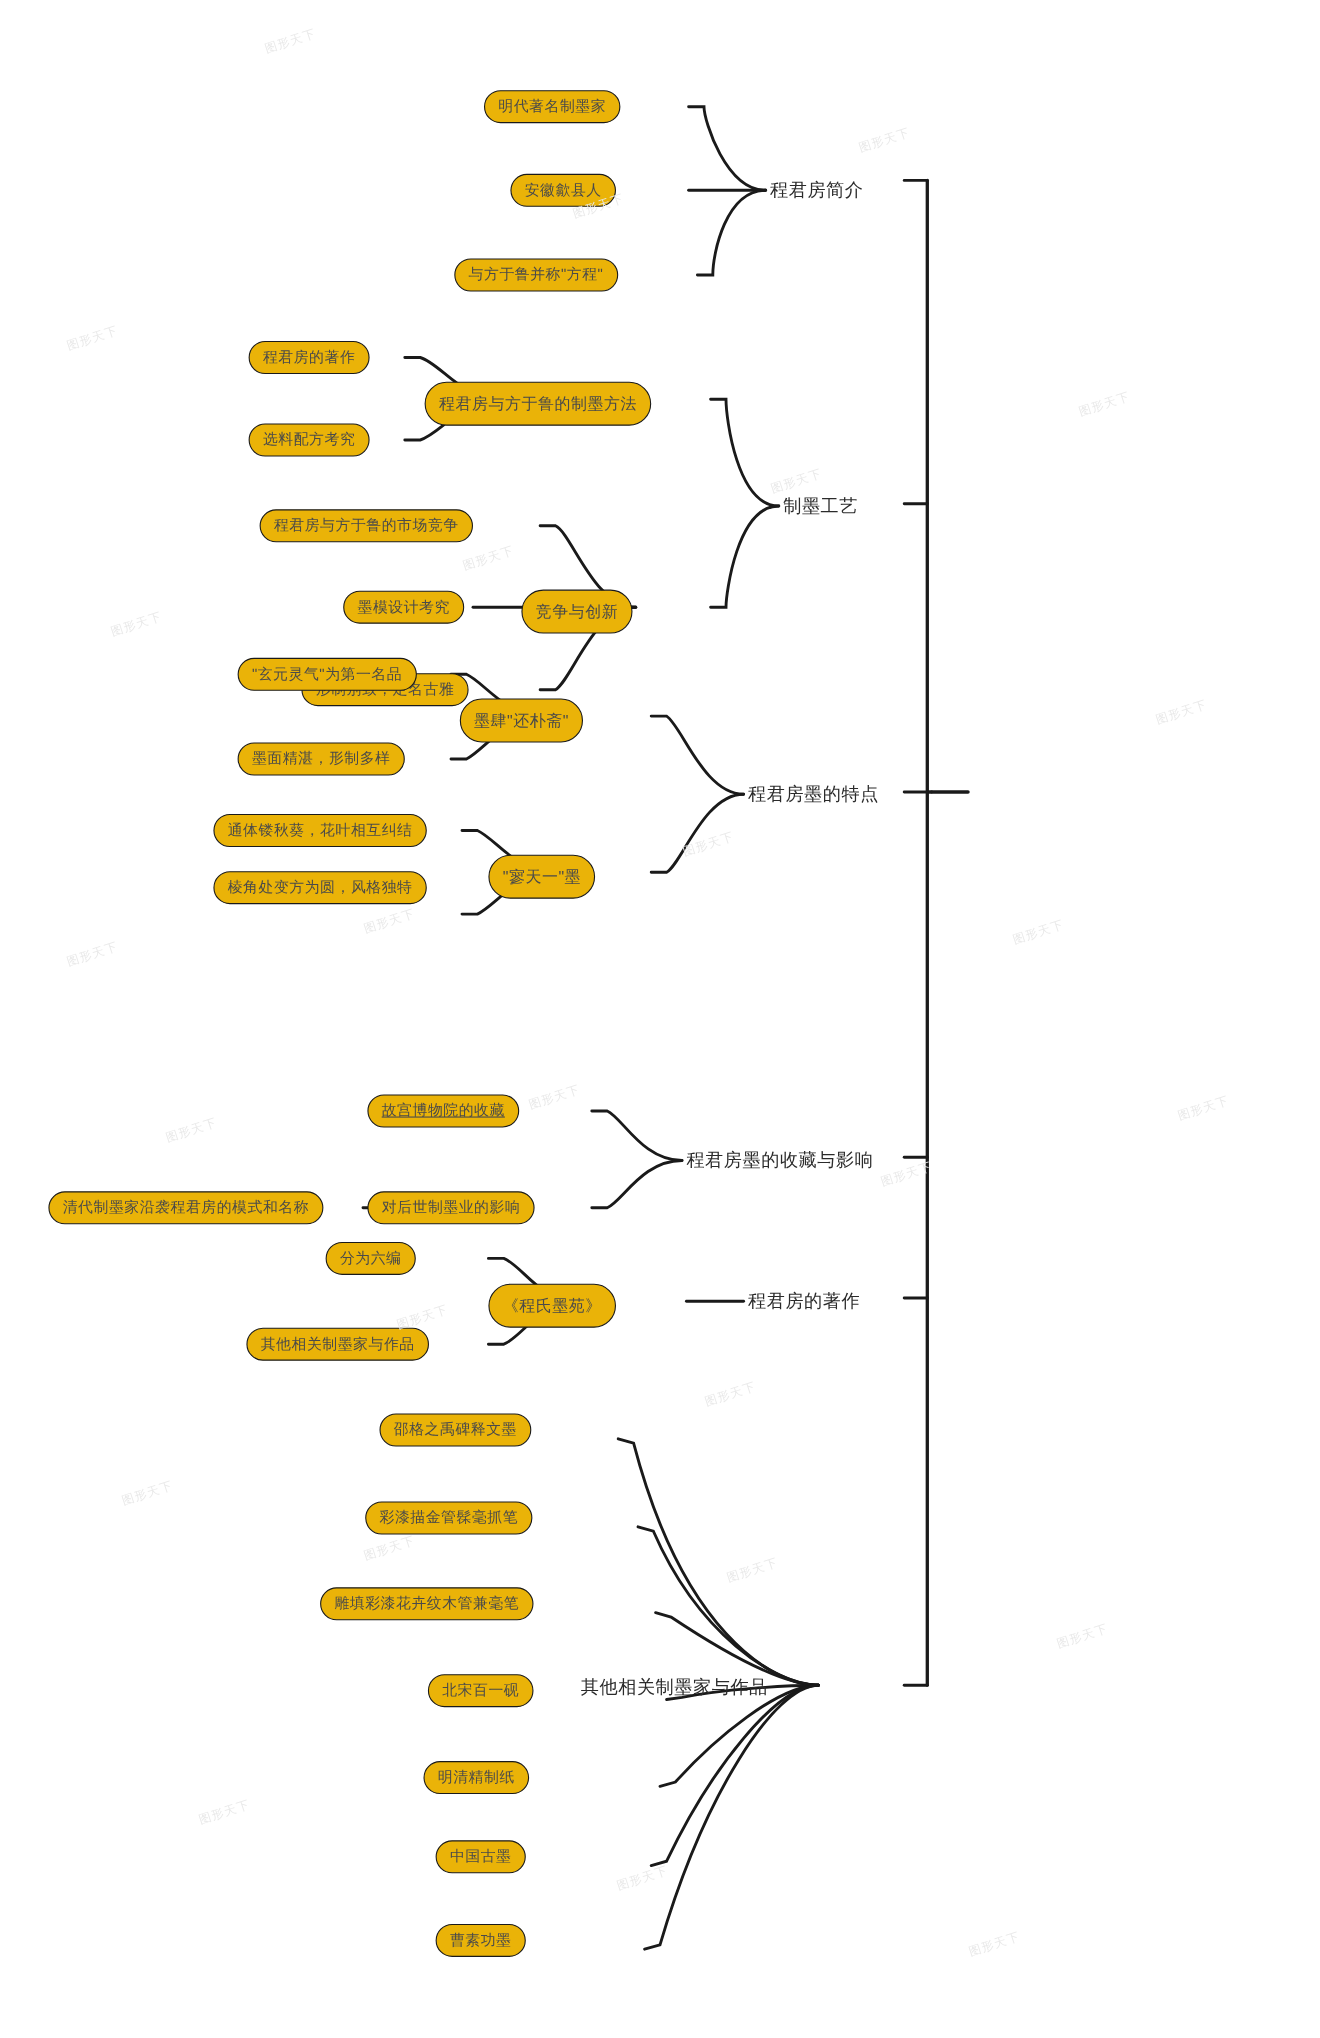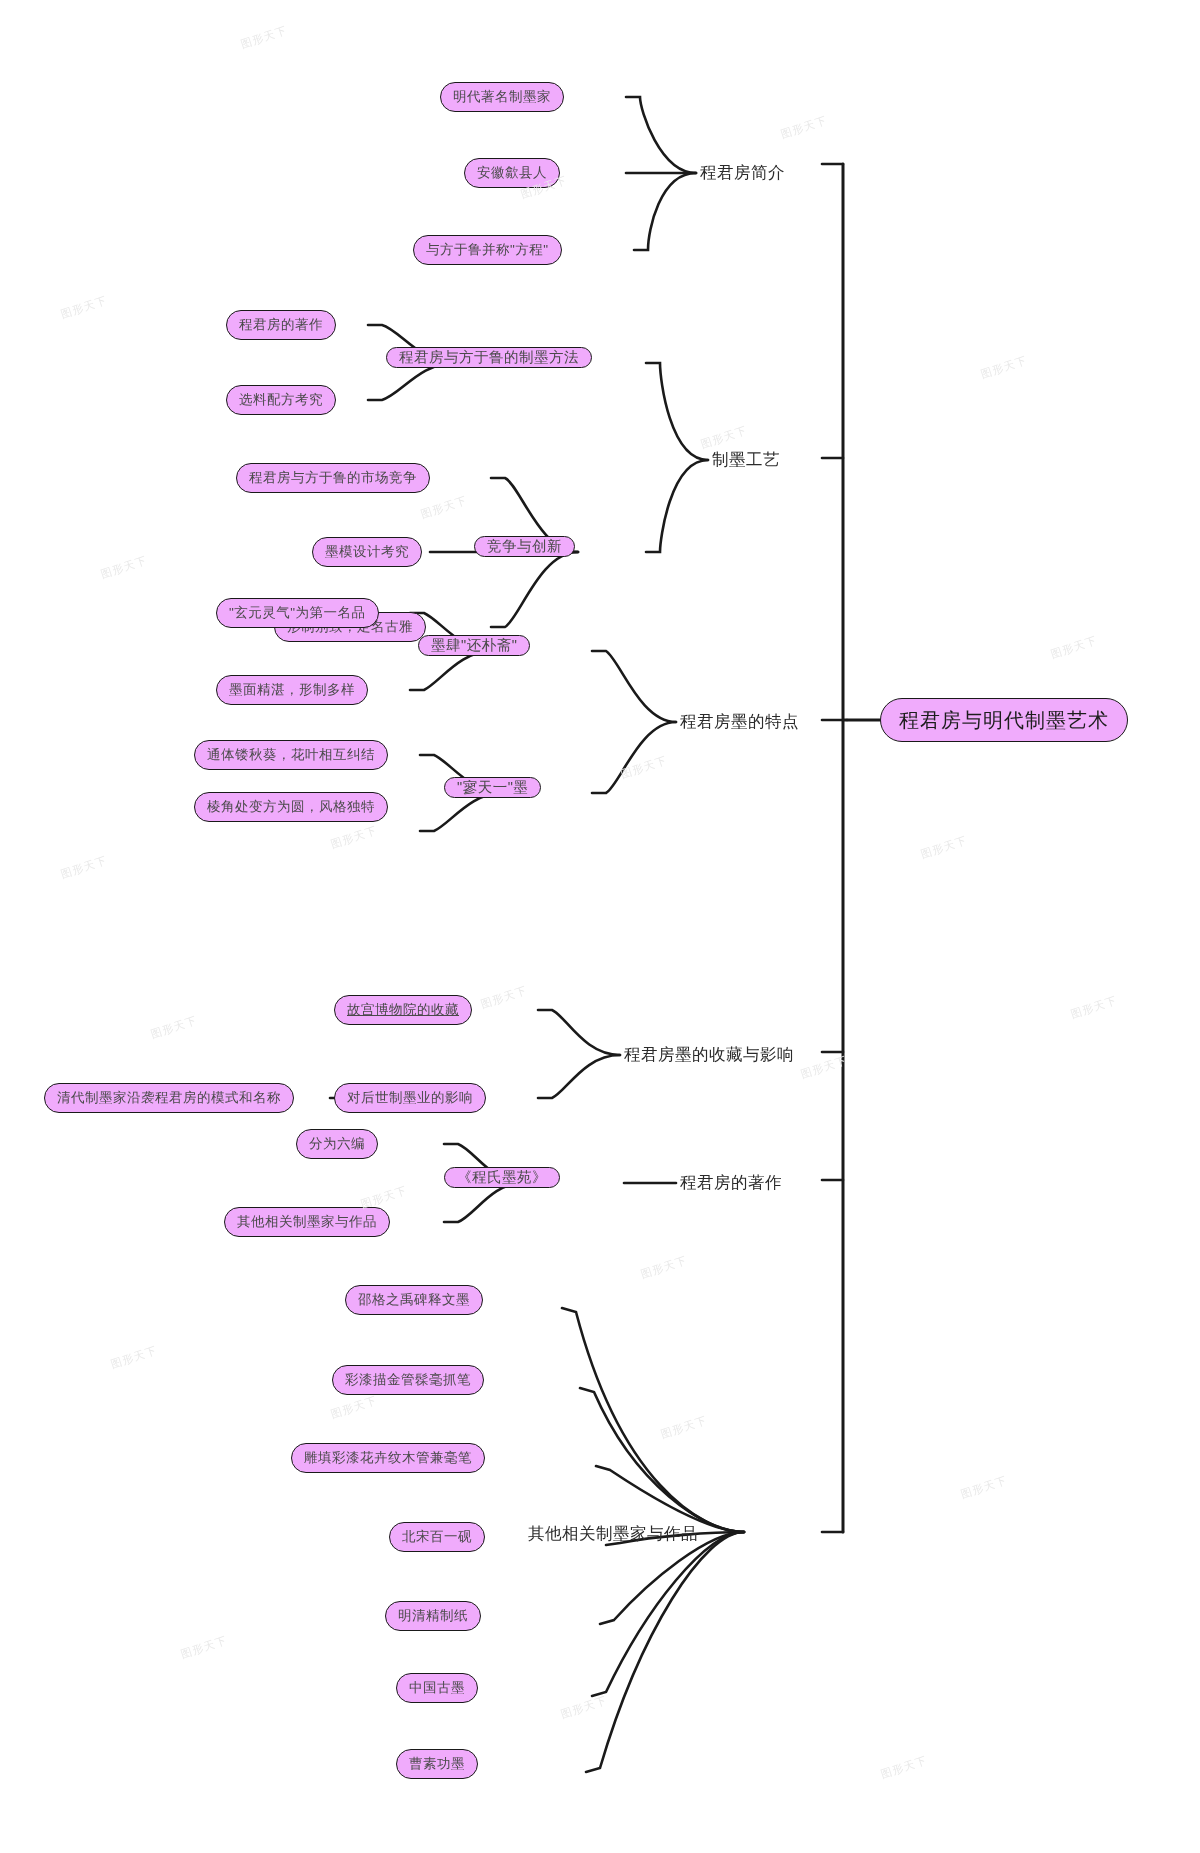--- a/index.html
+++ b/index.html
@@ -9,29 +9,29 @@
     font-family:"Liberation Sans","DejaVu Sans",sans-serif;
     position:relative;overflow:hidden;
   }
   #canvas{position:absolute;left:0;top:0;width:1200px;height:1853px;}
   svg.links{position:absolute;left:0;top:0;width:1200px;height:1853px;pointer-events:none;}
   .node{
     position:absolute;
     box-sizing:border-box;
     border:1.6px solid #1a1a1a;
     border-radius:999px;
-    background:#f0abfc;
+    background:#eab308;
     color:#4a4a4a;
     display:flex;align-items:center;justify-content:center;
     white-space:nowrap;
     letter-spacing:.5px;
     padding:0 12px;
   }
   .leaf{font-size:13.5px;height:30px;}
-  .mid{font-size:14.5px;height:21px;}
+  .mid{font-size:14.5px;height:40px;}
   .branch{
     border:none;background:transparent;color:#2b2b2b;
     font-size:16.5px;height:28px;padding:0;
     justify-content:flex-start;
   }
   .root{
     font-size:20px;height:44px;
     border:1.8px solid #1a1a1a;border-radius:999px;
     color:#1d1d1d;padding:0 18px;letter-spacing:1px;
   }
@@ -97,21 +97,20 @@
       <path d="M744,1532 C700,1532 620,1480 576,1312 L562,1308"></path>
       <path d="M744,1532 C704,1532 634,1484 594,1392 L580,1388"></path>
       <path d="M744,1532 C708,1532 646,1494 610,1470 L596,1466"></path>
       <path d="M744,1532 C712,1532 656,1536 620,1543 L606,1545"></path>
       <path d="M744,1532 C708,1532 650,1580 614,1620 L600,1624"></path>
       <path d="M744,1532 C706,1532 646,1608 606,1692 L592,1696"></path>
       <path d="M744,1532 C704,1532 640,1632 600,1768 L586,1772"></path>
     </g>
   </svg>
 
-  <div class="node root" style="left:880px;top:698px;">程君房与明代制墨艺术</div>
 
   <div class="node branch" style="left:700px;top:159px;">程君房简介</div>
 
   <div class="node leaf" style="left:440px;top:82px;">明代著名制墨家</div>
   <div class="node leaf" style="left:464px;top:158px;">安徽歙县人</div>
   <div class="node leaf" style="left:413px;top:235px;">与方于鲁并称"方程"</div>
 
   <div class="node branch" style="left:712px;top:446px;">制墨工艺</div>
 
   <div class="node mid" style="left:386px;top:347px;">程君房与方于鲁的制墨方法</div>

